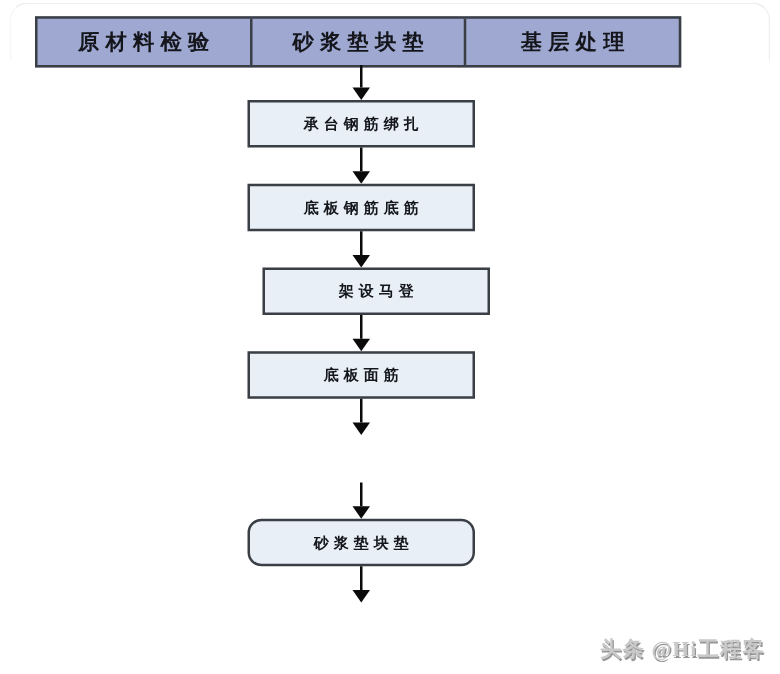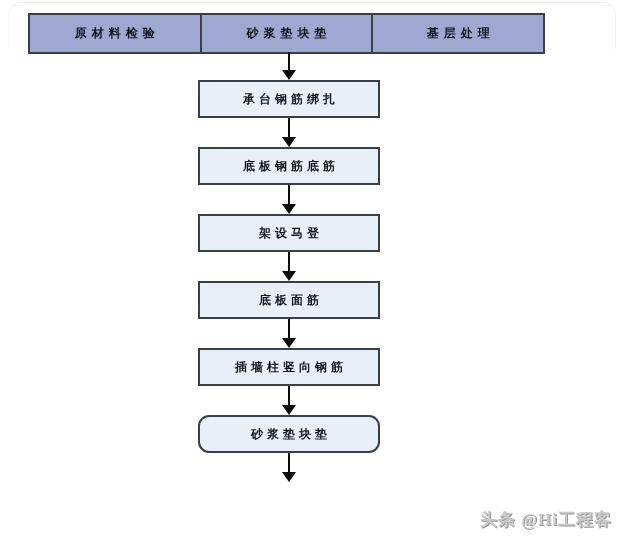--- a/index.html
+++ b/index.html
@@ -13,21 +13,21 @@
     border-top:1px solid #ececec;border-left:1px solid #f6f6f6;border-right:1px solid #f0f0f0;
     border-radius:14px 14px 0 0;pointer-events:none;
   }
   
   .header-row{
     position:absolute;left:28px;top:13px;width:513px;height:37px;
     display:flex;background:#9fa8d0;border:2px solid #3a3f46;
   }
   .header-cell{
     flex:1;display:flex;align-items:center;justify-content:center;
-    font-size:12px;font-weight:bold;color:#14161c;letter-spacing:5px;
+    font-size:17px;font-weight:bold;color:#14161c;letter-spacing:5px;
     text-indent:5px; 
   }
   .header-cell + .header-cell{border-left:2px solid #3a3f46;}
   
   .step-box{
     position:absolute;left:198px;width:178px;height:34px;
     background:#e9eff7;border:2px solid #3a3f46;
     display:flex;align-items:center;justify-content:center;
     font-size:12px;font-weight:bold;color:#14161c;letter-spacing:4px;text-indent:4px;
   }
@@ -74,33 +74,32 @@
     <div class="shaft"></div>
     <div class="head"></div>
   </div>
 
   <div class="step-box" style="top:147px;">底板钢筋底筋</div>
   <div class="arrow" style="top:185px;height:29px;">
     <div class="shaft"></div>
     <div class="head"></div>
   </div>
 
-  <div class="step-box" style="top:214px;">架设马登</div>
+  <div class="step-box" style="top:214px;margin-left:12px;">架设马登</div>
   <div class="arrow" style="top:252px;height:29px;">
     <div class="shaft"></div>
     <div class="head"></div>
   </div>
 
   <div class="step-box" style="top:281px;">底板面筋</div>
   <div class="arrow" style="top:319px;height:29px;">
     <div class="shaft"></div>
     <div class="head"></div>
   </div>
 
-  <div class="step-box" style="top:348px;">插墙柱竖向钢筋</div>
   <div class="arrow" style="top:386px;height:29px;">
     <div class="shaft"></div>
     <div class="head"></div>
   </div>
 
   <div class="step-box" style="top:415px;border-radius:11px;">砂浆垫块垫</div>
   <div class="arrow" style="top:453px;height:29px;">
     <div class="shaft"></div>
     <div class="head"></div>
   </div>

